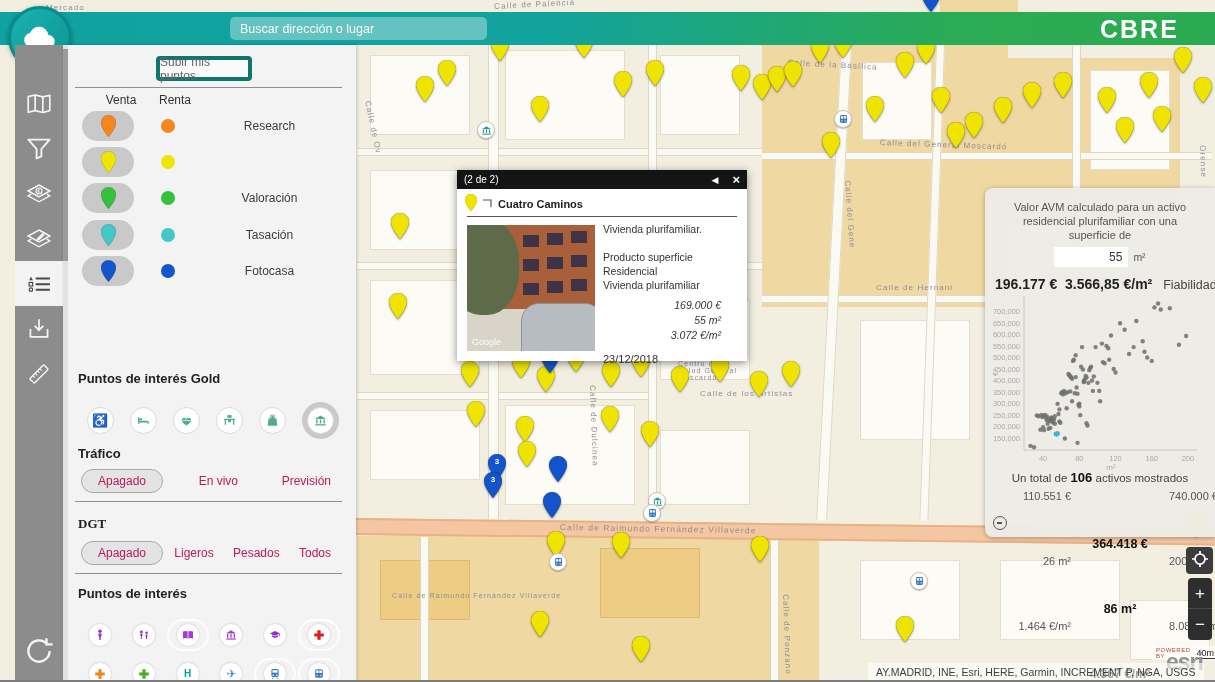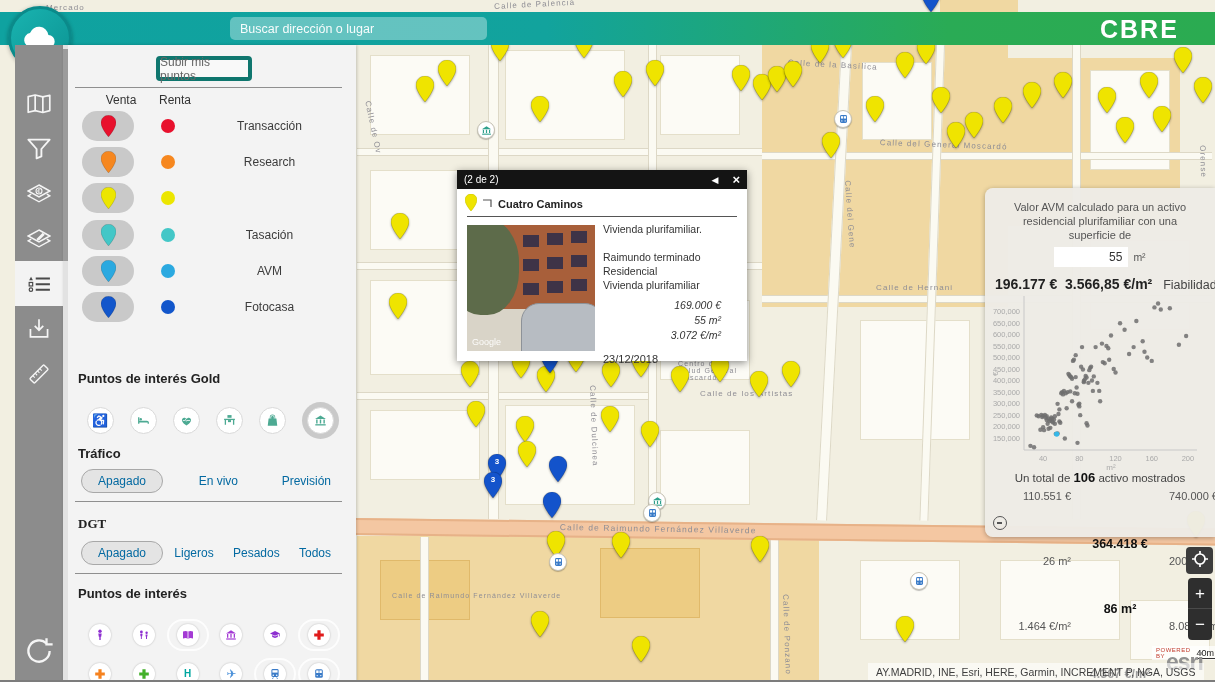--- a/index.html
+++ b/index.html
@@ -56,21 +56,21 @@
          display:flex;align-items:center;justify-content:center;cursor:pointer;}
   .ldot{position:absolute;left:98px;top:11px;width:14px;height:14px;border-radius:50%;cursor:pointer;}
   .llabel{position:absolute;left:128px;right:8px;text-align:center;line-height:36px;font-size:12px;color:#3c3c3c;}
   .sec-title{position:absolute;left:15px;font-size:13px;font-weight:bold;color:#222;}
   #gold-icons{position:absolute;left:24px;top:357px;width:252px;display:flex;justify-content:space-between;align-items:center;}
   .gold-ic{width:27px;height:27px;border-radius:50%;background:#fff;border:1px solid #d9d9d9;display:flex;
            align-items:center;justify-content:center;cursor:pointer;}
   .gold-ic svg{width:13px;height:13px;}
   .gold-sel{width:37px;height:37px;border-radius:50%;background:#c9c9c9;display:flex;align-items:center;justify-content:center;}
   .optrow{position:absolute;left:18px;width:258px;display:flex;justify-content:space-between;align-items:center;}
-  .opt{font-size:12px;color:#0369a1;padding:4px 8px;cursor:pointer;}
+  .opt{font-size:12px;color:#be185d;padding:4px 8px;cursor:pointer;}
   .opt.sel{background:#e4e4e4;border:1px solid #a8a8a8;border-radius:13px;padding:4px 16px;}
   #poi-grid{position:absolute;left:15px;top:574px;width:263px;display:grid;grid-template-columns:repeat(6,1fr);
             row-gap:7px;justify-items:center;align-items:center;}
   .poi-ic{width:22px;height:22px;border-radius:50%;background:#fff;box-shadow:0 0 2px rgba(0,0,0,.25);
           display:flex;align-items:center;justify-content:center;cursor:pointer;}
   .poi-ic svg{width:12px;height:12px;}
   .poi-ic .tglyph{font-size:10px;font-weight:bold;line-height:1;}
   .poi-pill{border:2px solid #fdfdfd;border-radius:16px;padding:3px 8px;display:flex;align-items:center;justify-content:center;}
   
   .popup{position:absolute;left:457px;top:170px;width:290px;height:191px;background:#fff;
@@ -621,60 +621,51 @@
       <div class="scrollthumb"></div>
     </div>
     <div class="upload-btn">Subir mis puntos</div>
     <div class="pdivider" style="top:42px;"></div>
     <div class="colhead" style="left:28px;width:60px;text-align:center;">Venta</div>
     <div class="colhead" style="left:82px;width:60px;text-align:center;">Renta</div>
     <div id="legend-rows">
         <div class="lrow">
           <span class="lpill">
             <svg width="15" height="22" viewBox="0 0 18 26">
-              <path d="M9 0C4 0 0 4 0 9c0 6.6 9 17 9 17s9-10.4 9-17c0-5-4-9-9-9z" fill="#e8112d" stroke="rgba(0,0,0,.18)"></path>
-            </svg>
-          </span>
-          <span class="ldot" style="background:#e8112d"></span>
-          <span class="llabel">Transacción</span>
-        </div>
-        <div class="lrow">
-          <span class="lpill">
-            <svg width="15" height="22" viewBox="0 0 18 26">
               <path d="M9 0C4 0 0 4 0 9c0 6.6 9 17 9 17s9-10.4 9-17c0-5-4-9-9-9z" fill="#f6871f" stroke="rgba(0,0,0,.18)"></path>
             </svg>
           </span>
           <span class="ldot" style="background:#f6871f"></span>
           <span class="llabel">Research</span>
         </div>
         <div class="lrow">
           <span class="lpill">
             <svg width="15" height="22" viewBox="0 0 18 26">
               <path d="M9 0C4 0 0 4 0 9c0 6.6 9 17 9 17s9-10.4 9-17c0-5-4-9-9-9z" fill="#ece600" stroke="rgba(0,0,0,.18)"></path>
             </svg>
           </span>
           <span class="ldot" style="background:#ece600"></span>
+        </div>
+        <div class="lrow">
+          <span class="lpill">
+            <svg width="15" height="22" viewBox="0 0 18 26">
+              <path d="M9 0C4 0 0 4 0 9c0 6.6 9 17 9 17s9-10.4 9-17c0-5-4-9-9-9z" fill="#35c13b" stroke="rgba(0,0,0,.18)"></path>
+            </svg>
+          </span>
+          <span class="ldot" style="background:#35c13b"></span>
+          <span class="llabel">Valoración</span>
         </div>
         <div class="lrow">
           <span class="lpill">
             <svg width="15" height="22" viewBox="0 0 18 26">
               <path d="M9 0C4 0 0 4 0 9c0 6.6 9 17 9 17s9-10.4 9-17c0-5-4-9-9-9z" fill="#43c7c7" stroke="rgba(0,0,0,.18)"></path>
             </svg>
           </span>
           <span class="ldot" style="background:#43c7c7"></span>
           <span class="llabel">Tasación</span>
-        </div>
-        <div class="lrow">
-          <span class="lpill">
-            <svg width="15" height="22" viewBox="0 0 18 26">
-              <path d="M9 0C4 0 0 4 0 9c0 6.6 9 17 9 17s9-10.4 9-17c0-5-4-9-9-9z" fill="#2ba9e0" stroke="rgba(0,0,0,.18)"></path>
-            </svg>
-          </span>
-          <span class="ldot" style="background:#2ba9e0"></span>
-          <span class="llabel">AVM</span>
         </div>
         <div class="lrow">
           <span class="lpill">
             <svg width="15" height="22" viewBox="0 0 18 26">
               <path d="M9 0C4 0 0 4 0 9c0 6.6 9 17 9 17s9-10.4 9-17c0-5-4-9-9-9z" fill="#1256cb" stroke="rgba(0,0,0,.18)"></path>
             </svg>
           </span>
           <span class="ldot" style="background:#1256cb"></span>
           <span class="llabel">Fotocasa</span>
         </div>
@@ -853,21 +844,21 @@
         <i class="win" style="left:80px;top:32px;"></i>
         <i class="win" style="left:104px;top:30px;"></i>
       <i class="win" style="left:56px;top:58px;"></i>
         <i class="win" style="left:80px;top:56px;"></i>
         <i class="win" style="left:104px;top:54px;"></i>
       <i class="van"></i>
       <span class="gmark">Google</span>
     </div>
     <div class="pdetails">
       <div class="pd-first">Vivienda plurifamiliar.</div>
-      <div>Raimundo terminado</div>
+      <div>Producto superficie</div>
       <div>Residencial</div>
       <div>Vivienda plurifamiliar</div>
       <div class="vals">
         <div>169.000 €</div>
         <div>55 m²</div>
         <div>3.072 €/m²</div>
       </div>
       <div class="pdate">23/12/2018</div>
     </div>
   </div>
@@ -1006,21 +997,21 @@
         <circle cx="162.73684210526315" cy="66.92307692307693" r="2.2" fill="#6e6e6e" opacity="0.85"></circle>
         <circle cx="165.45263157894738" cy="13.384615384615387" r="2.2" fill="#6e6e6e" opacity="0.85"></circle>
         <circle cx="169.07368421052632" cy="9.461538461538453" r="2.2" fill="#6e6e6e" opacity="0.85"></circle>
         <circle cx="171.78947368421052" cy="15.461538461538453" r="2.2" fill="#6e6e6e" opacity="0.85"></circle>
         <circle cx="180.8421052631579" cy="14.307692307692292" r="2.2" fill="#6e6e6e" opacity="0.85"></circle>
         <circle cx="189.89473684210526" cy="50.769230769230774" r="2.2" fill="#6e6e6e" opacity="0.85"></circle>
         <circle cx="197.13684210526316" cy="42" r="2.2" fill="#6e6e6e" opacity="0.85"></circle>
         <circle cx="67.68421052631578" cy="140.07692307692307" r="2.6" fill="#35b8e8"></circle>
       </svg>
     <div class="avm-total">
-      <span>Un total de</span> <b>106</b> <span>activo mostrados</span>
+      <span>Un total de</span> <b>106</b> <span>activos mostrados</span>
     </div>
     <div class="stats">
       <span class="s-r">110.551 €</span>
       <span class="s-b">364.418 €</span>
       <span class="s-l">740.000 €</span>
       <span class="s-r">26 m²</span>
       <span class="s-b">86 m²</span>
       <span class="s-l">200 m²</span>
       <span class="s-r">1.464 €/m²</span>
       <span class="s-b">4.367 €/m²</span>

